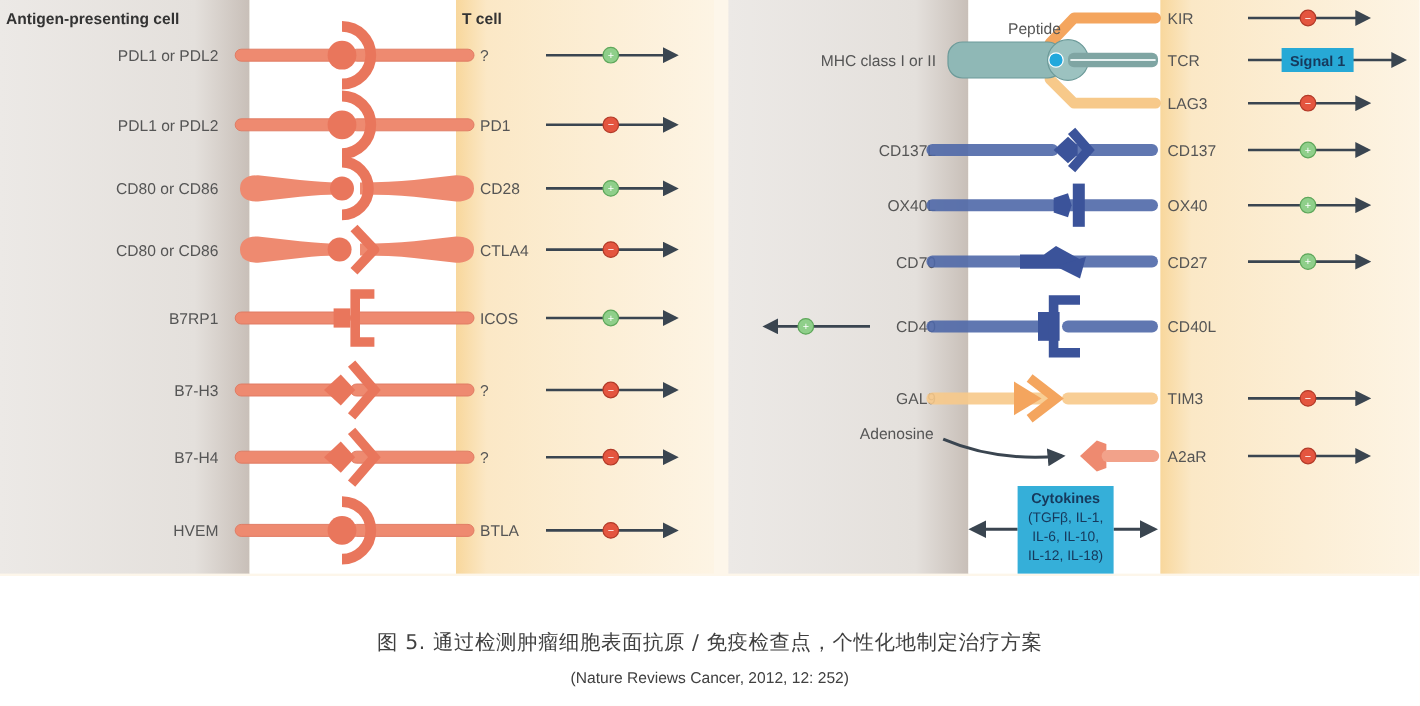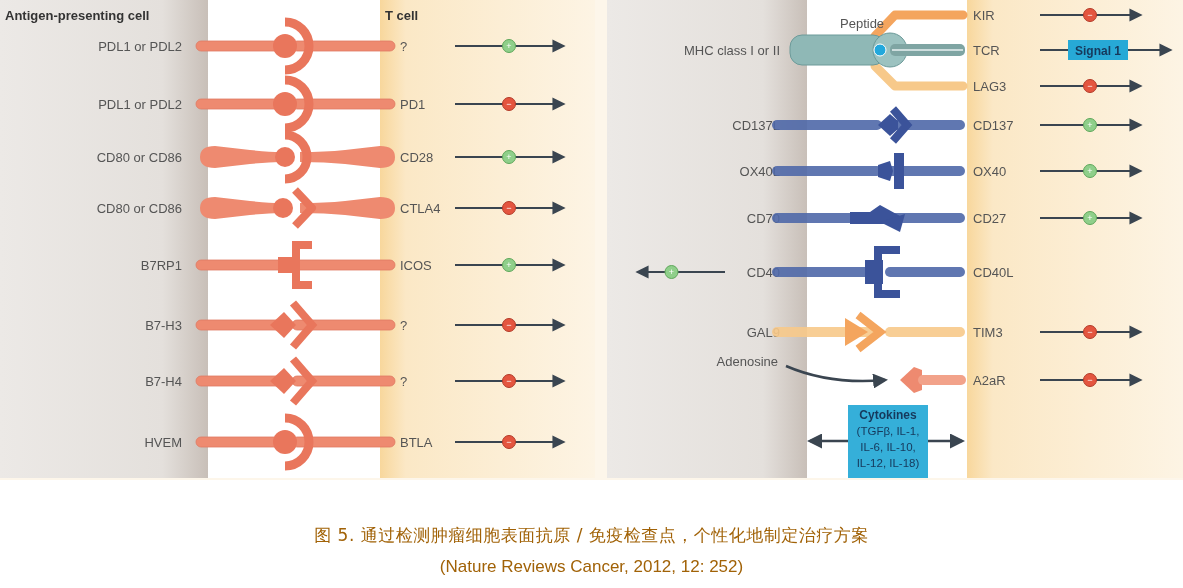--- a/index.html
+++ b/index.html
@@ -1,22 +1,22 @@
 <!DOCTYPE html>
 <html><head>
 <meta charset="utf-8">
 <style>
   html, body { margin: 0; padding: 0; background: #ffffff; }
   body { width: 1183px; height: 588px; position: relative; overflow: hidden;
          font-family: "Liberation Sans", sans-serif; }
   #fig { position: absolute; left: 0; top: 0; width: 1183px; height: 480px; }
   .caption { position: absolute; left: 0; width: 1183px; text-align: center;
-             color: #a16207; font-family: "DejaVu Sans", sans-serif; }
+             color: #404040; font-family: "DejaVu Sans", sans-serif; }
   #cap1 { top: 524px; font-size: 17px; letter-spacing: 0.5px; }
-  #cap2 { top: 557px; font-size: 17px; font-family: "Liberation Sans", sans-serif; }
+  #cap2 { top: 557px; font-size: 13px; font-family: "Liberation Sans", sans-serif; }
   .lbl { font-family: "Liberation Sans", sans-serif; font-size: 13px; fill: #555555; }
   .hdr { font-family: "Liberation Sans", sans-serif; font-size: 13px; font-weight: bold; fill: #333333; }
 </style>
 </head>
 <body>
 
 <svg id="fig" width="1183" height="480" viewBox="0 0 1183 480" xmlns="http://www.w3.org/2000/svg">
   <defs>
     <linearGradient id="apcGrad" x1="0" x2="1" y1="0" y2="0">
       <stop offset="0" stop-color="#ece9e6"></stop>

